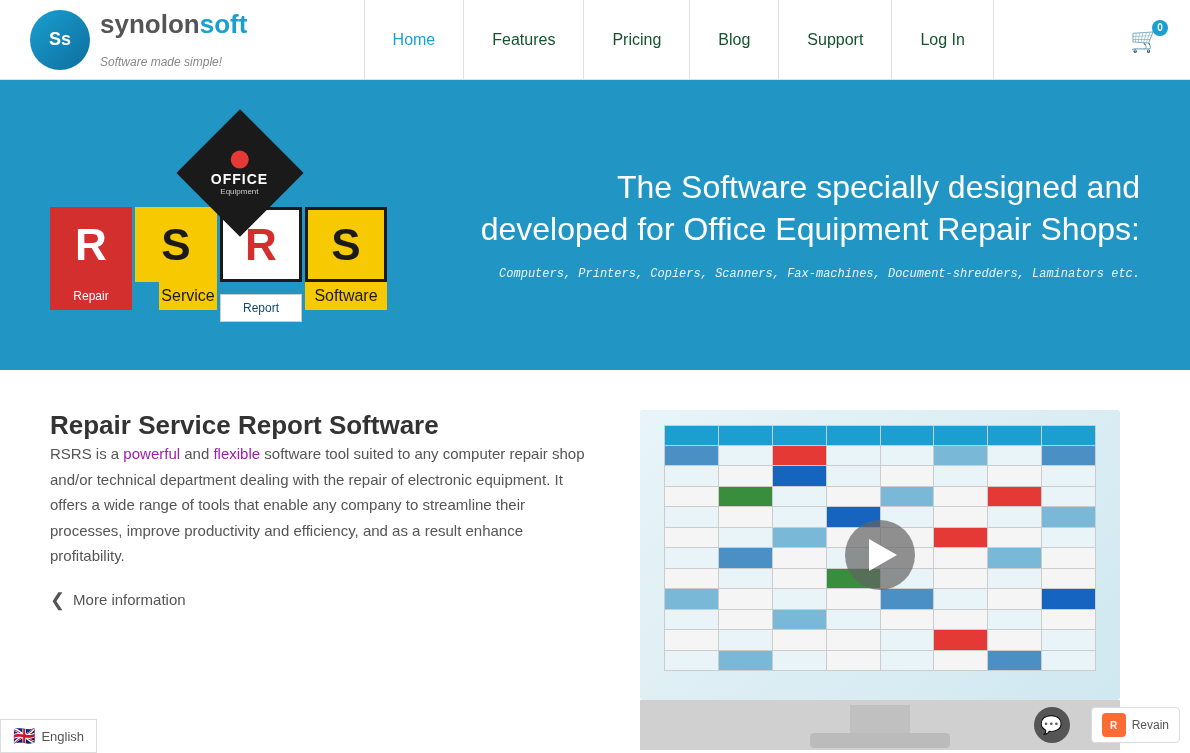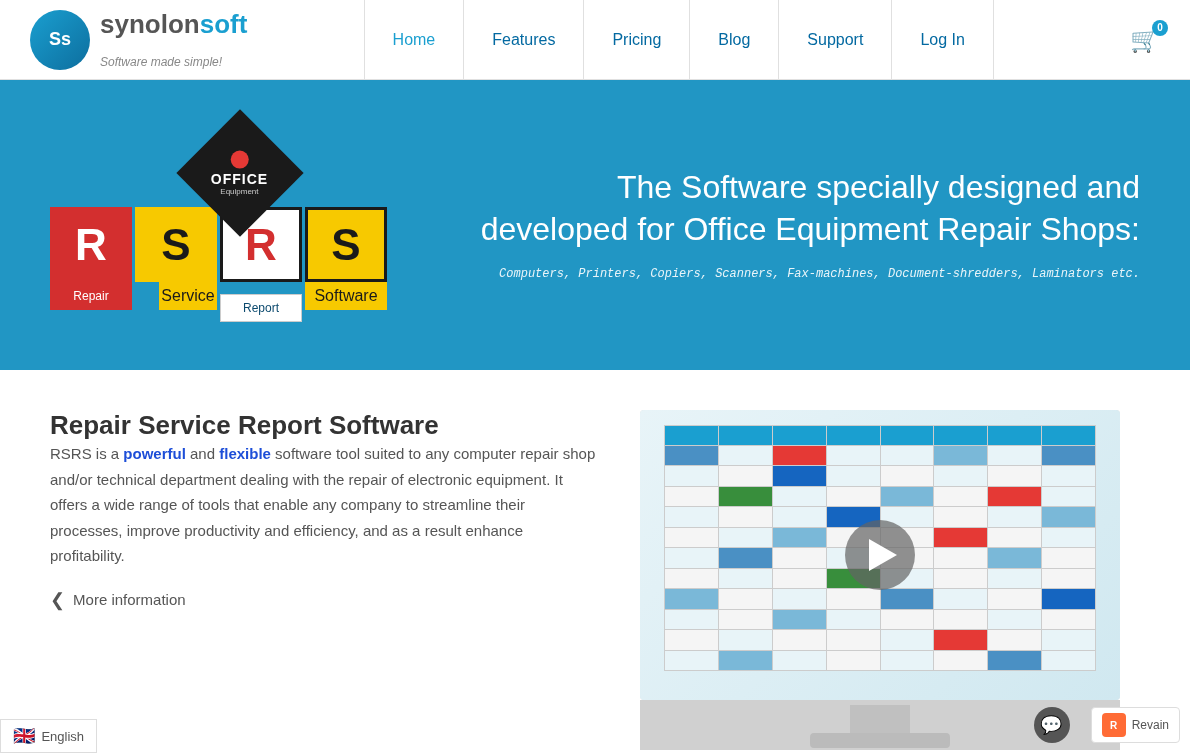--- a/index.html
+++ b/index.html
@@ -55,21 +55,21 @@
       display: flex;
       align-items: center;
       gap: 0;
     }
     .nav-item {
       padding: 0 28px;
       height: 80px;
       display: flex;
       align-items: center;
       font-size: 16px;
-      color: #0369a1;
+      color: #14532d;
       cursor: pointer;
       border-right: 1px solid #e0e0e0;
       text-decoration: none;
     }
     .nav-item:first-child { border-left: 1px solid #e0e0e0; }
     .nav-item.active { color: #1a9fd0; }
     .cart-area {
       display: flex;
       align-items: center;
       padding-left: 20px;
@@ -211,21 +211,21 @@
       font-size: 26px;
       font-weight: bold;
       color: #333;
     }
     .section-body {
       font-size: 15px;
       color: #555;
       line-height: 1.7;
       margin-bottom: 20px;
     }
-    .section-body strong { color: #1d4ed8; font-weight: bold; }
+    .section-body strong { color: #a21caf; font-weight: normal; }
     .more-info {
       display: flex;
       align-items: center;
       gap: 8px;
       color: #555;
       font-size: 15px;
       cursor: pointer;
       margin-top: 10px;
     }
     .chevron-down {

